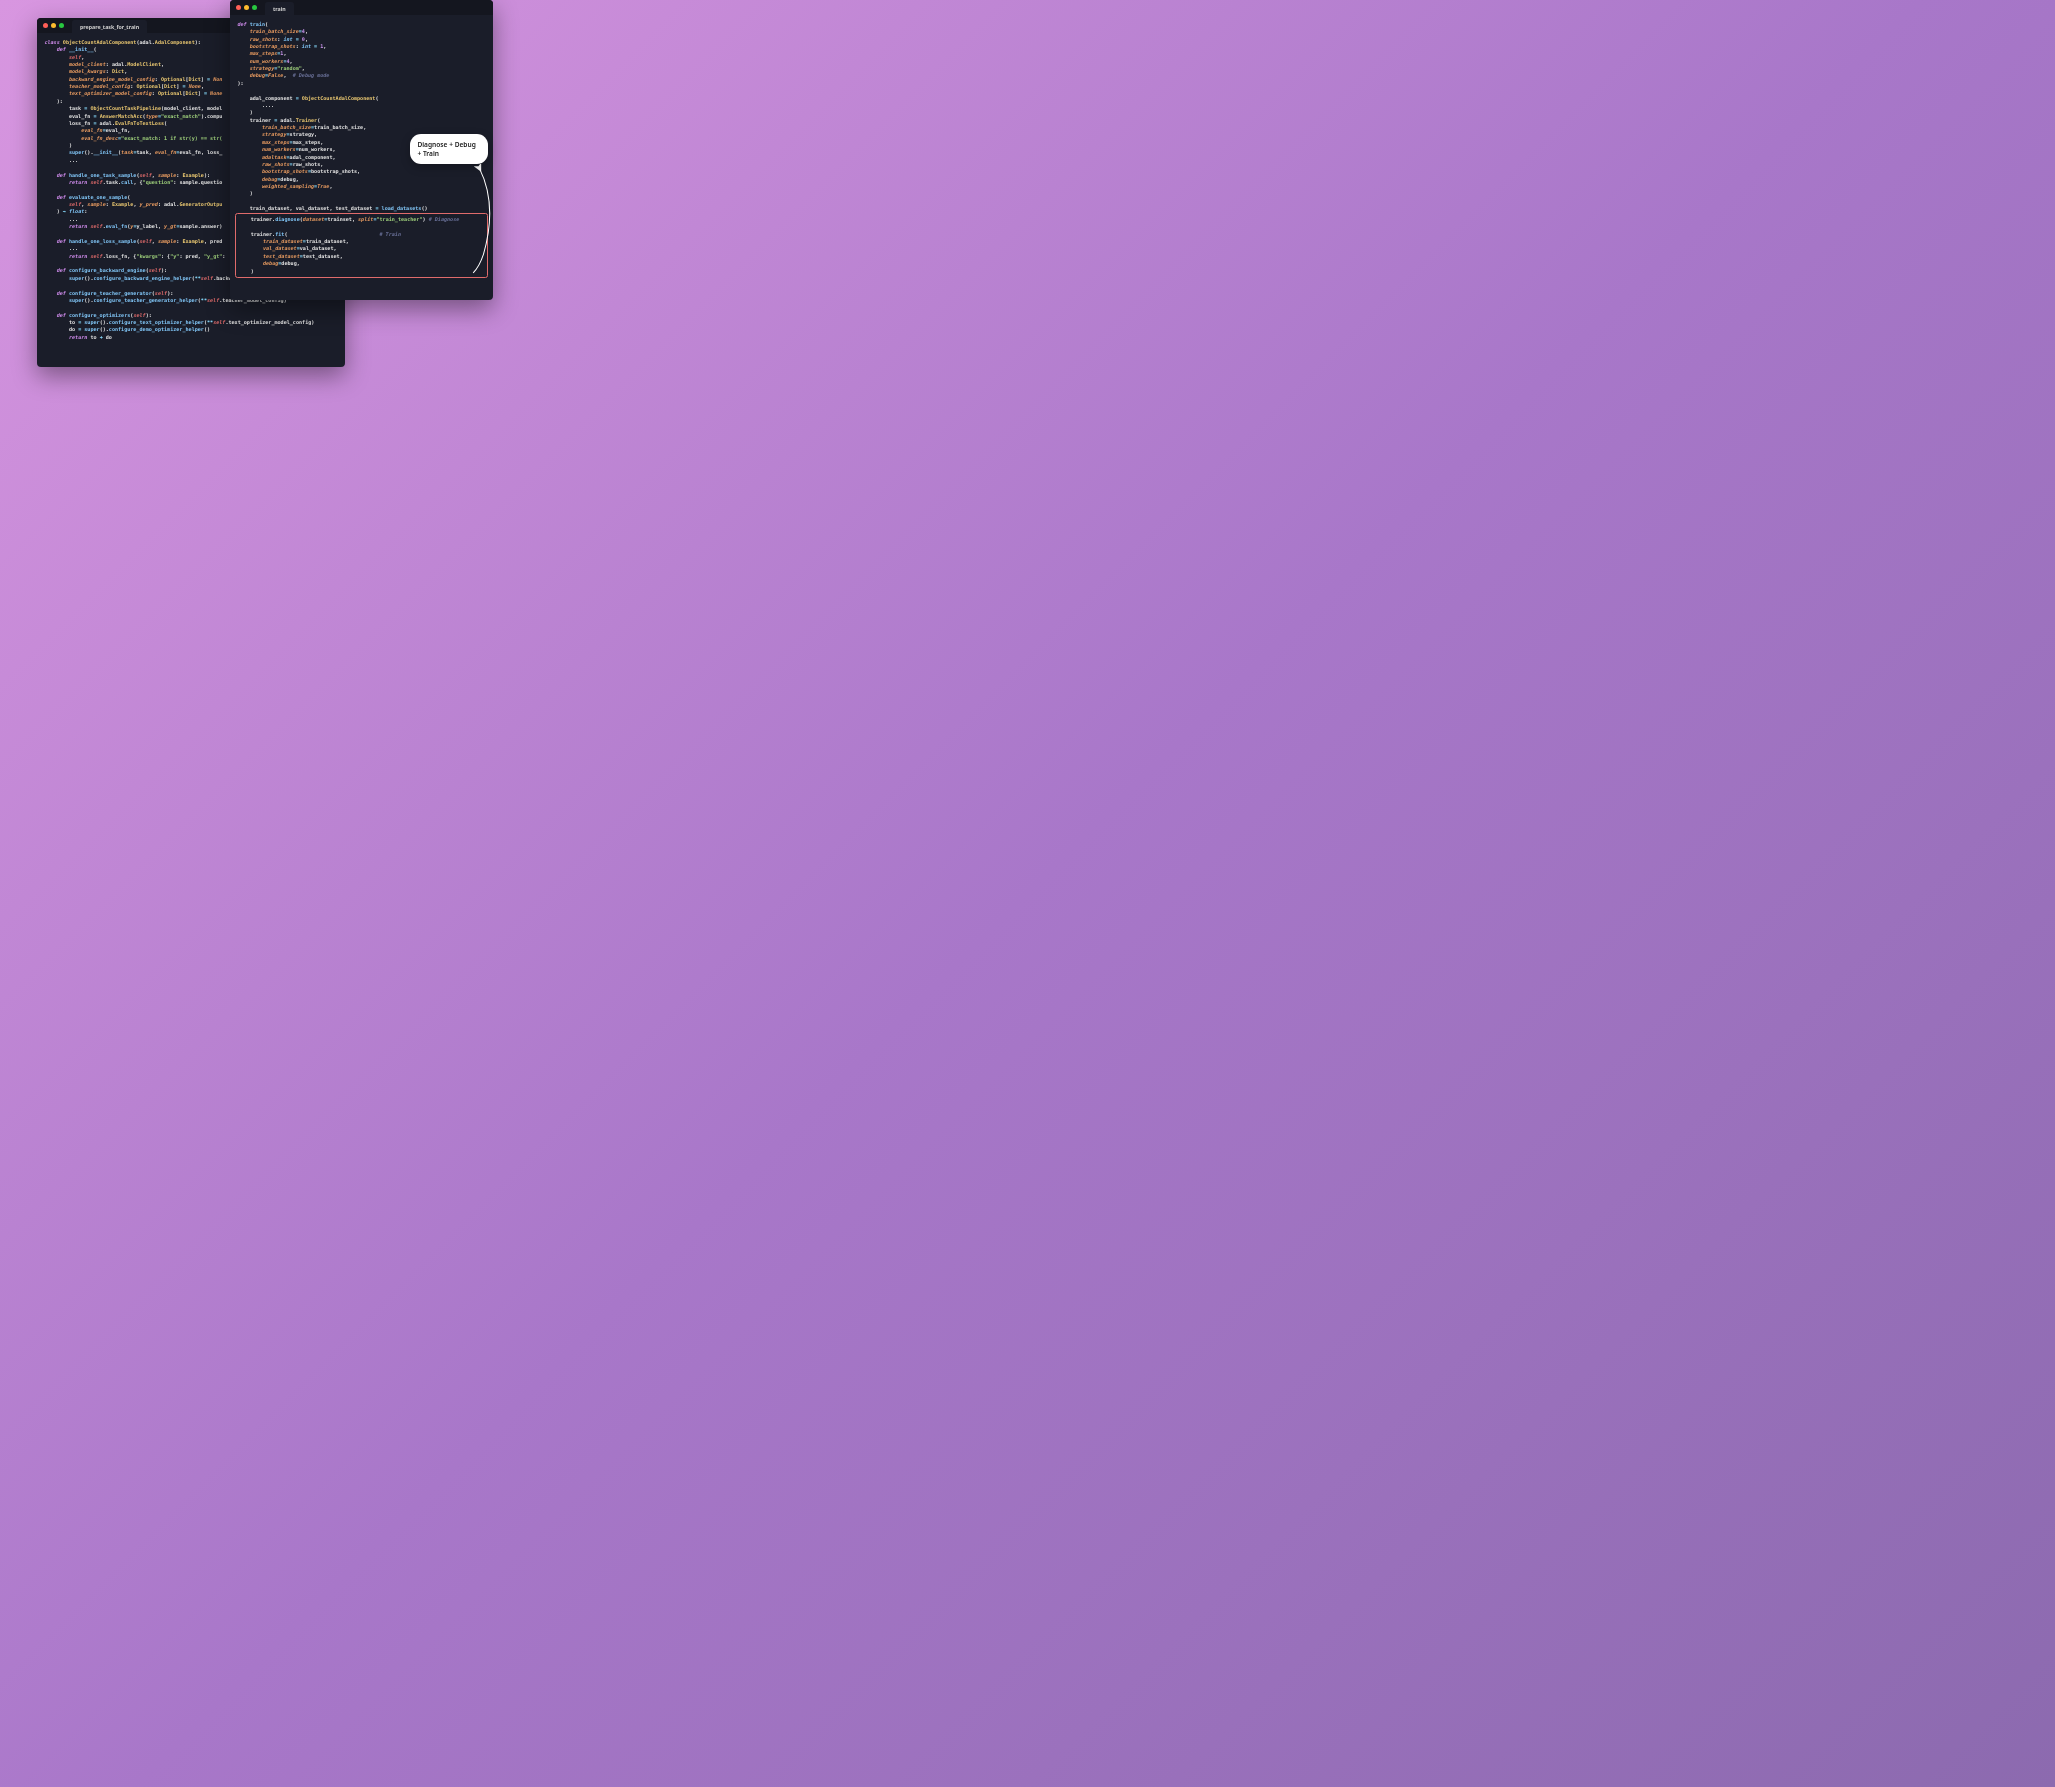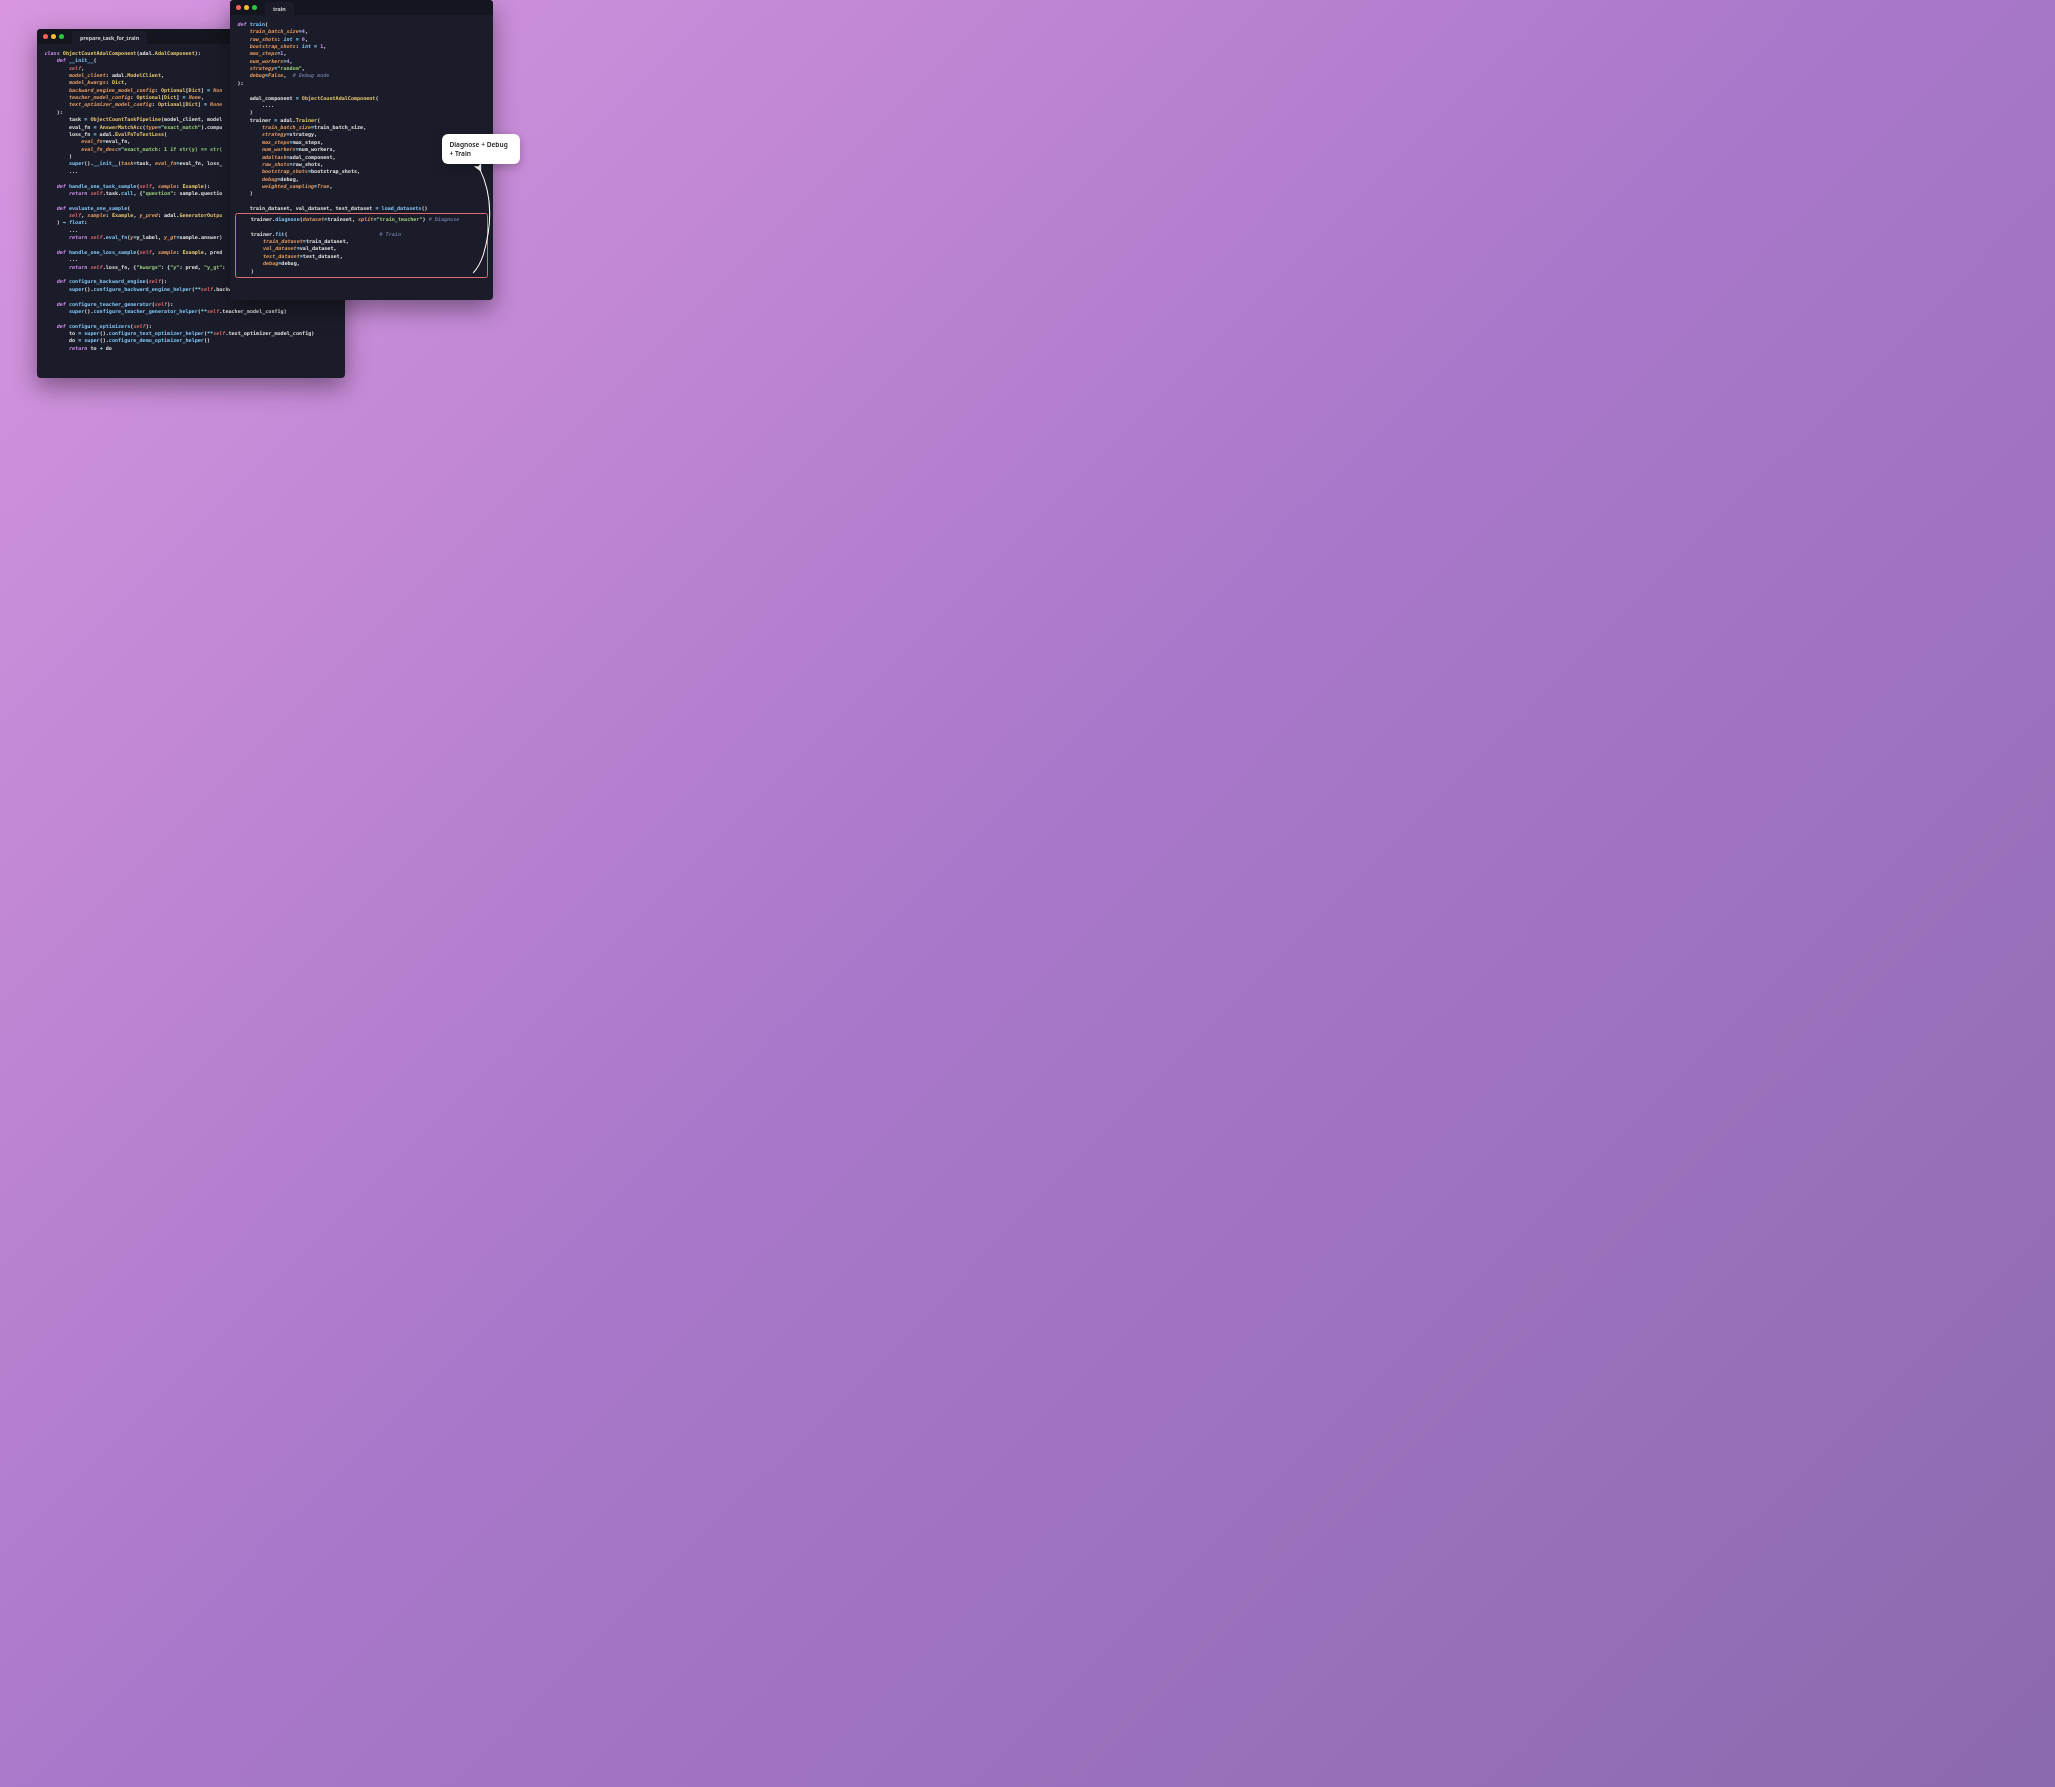--- a/index.html
+++ b/index.html
@@ -12,21 +12,21 @@
     overflow: hidden;
   }
   .window {
     background: #1a1d29;
     border-radius: 4.1px;
     box-shadow: 0 8.2px 25px rgba(0,0,0,0.4);
     position: absolute;
     font-weight: bold;
   }
   .window-back {
-    top: 29px;
+    top: 18px;
     left: 37px;
     width: 308px;
     height: 349px;
   }
   .window-front {
     top: 0px;
     left: 230px;
     width: 263px;
     height: 300px;
   }
@@ -85,23 +85,23 @@
     border: 0.6px solid #e06b6b;
     border-radius: 2.5px;
     padding: 1.6px 2.5px;
     margin: 0.8px -2.5px;
     display: inline-block;
     width: calc(100% + 5px);
   }
   .callout {
     position: absolute;
     top: 134px;
-    left: 442px;
+    left: 410px;
     background: #ffffff;
-    border-radius: 6px;
+    border-radius: 11px;
     padding: 5.8px 7.4px;
     font-family: system-ui, -apple-system, sans-serif;
     font-size: 6.6px;
     font-weight: 600;
     color: #1a1a1a;
     width: 78px;
     box-shadow: 0 3.3px 10px rgba(0,0,0,0.25);
     z-index: 10;
   }
   .arrow-svg {

